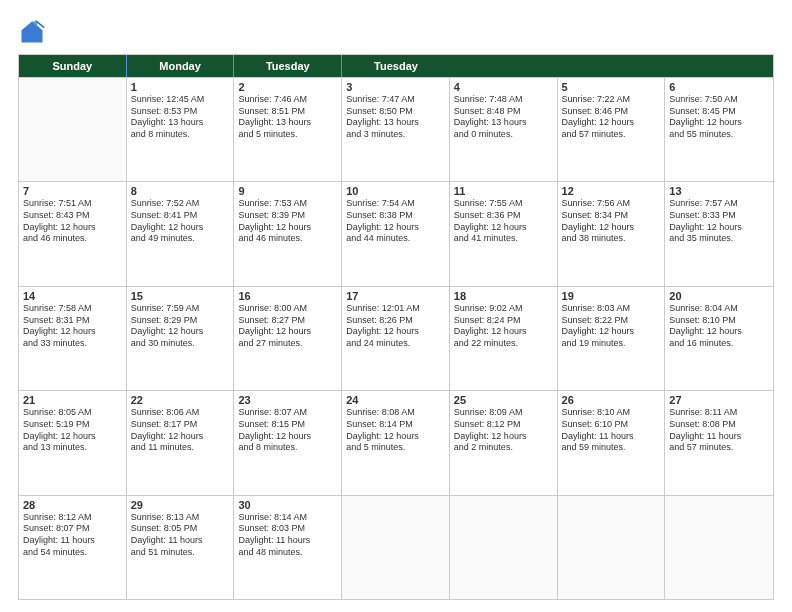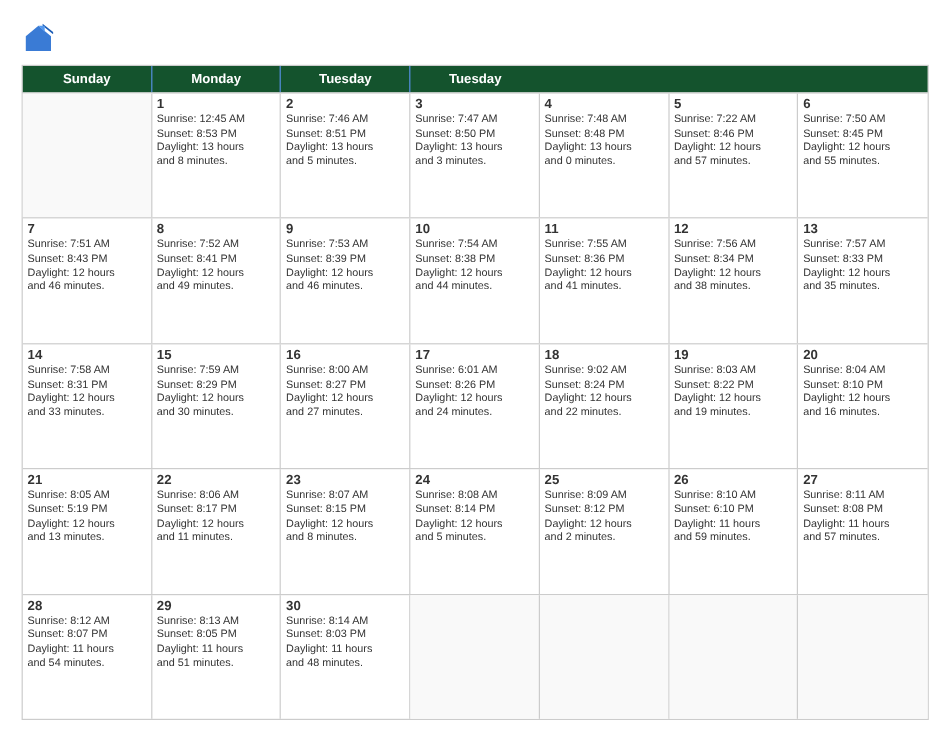--- a/index.html
+++ b/index.html
@@ -254,21 +254,21 @@
           </div>
           <div class="cal-cell">
             <span class="day-num">16</span>
             <span class="cell-line">Sunrise: 8:00 AM</span>
             <span class="cell-line">Sunset: 8:27 PM</span>
             <span class="cell-line">Daylight: 12 hours</span>
             <span class="cell-line">and 27 minutes.</span>
           </div>
           <div class="cal-cell">
             <span class="day-num">17</span>
-            <span class="cell-line">Sunrise: 6:01 AM</span>
+            <span class="cell-line">Sunrise: 12:01 AM</span>
             <span class="cell-line">Sunset: 8:26 PM</span>
             <span class="cell-line">Daylight: 12 hours</span>
             <span class="cell-line">and 24 minutes.</span>
           </div>
           <div class="cal-cell">
             <span class="day-num">18</span>
             <span class="cell-line">Sunrise: 9:02 AM</span>
             <span class="cell-line">Sunset: 8:24 PM</span>
             <span class="cell-line">Daylight: 12 hours</span>
             <span class="cell-line">and 22 minutes.</span>

